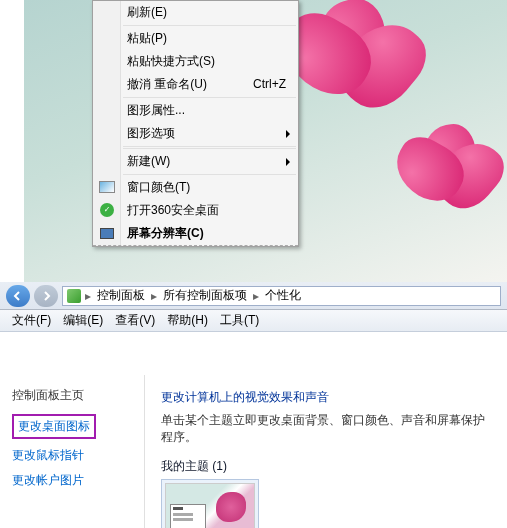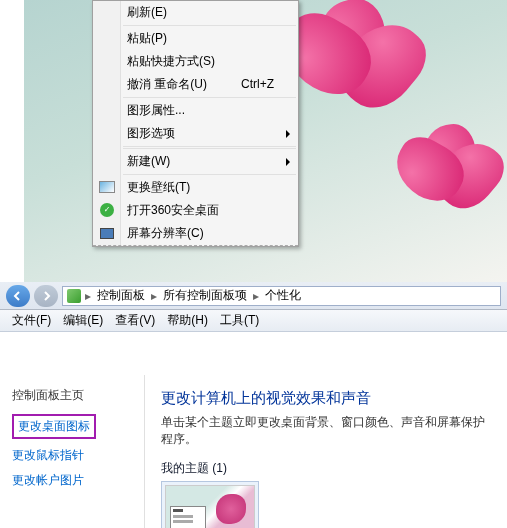--- a/index.html
+++ b/index.html
@@ -17,23 +17,23 @@
 .flower2 .p1 { transform: rotate(-10deg); left: 30px; top: 15px; }
 .flower2 .p2 { transform: rotate(40deg); left: 50px; top: 30px; }
 .flower2 .p3 { transform: rotate(-60deg); left: 10px; top: 25px; }
 .flower3 { position: absolute; left: 10px; top: 170px; width: 60px; height: 60px; }
 
 .context-menu { position: absolute; left: 68px; top: 0; width: 207px; background: #f5f5f5; border: 1px solid #a0a0a0; box-shadow: 2px 2px 4px rgba(0,0,0,0.3); font-size: 12px; color: #000; }
 .cm-left { position: absolute; left: 0; top: 0; bottom: 0; width: 28px; background: #f1f1f1; border-right: 1px solid #e0e0e0; }
 .cm-item { position: relative; padding: 3px 8px 3px 34px; line-height: 17px; display: flex; align-items: center; }
 .cm-sep { height: 1px; background: #e0e0e0; margin: 1px 2px 1px 30px; }
 .cm-arrow { position: absolute; right: 8px; top: 50%; transform: translateY(-50%); width: 0; height: 0; border-left: 4px solid #000; border-top: 4px solid transparent; border-bottom: 4px solid transparent; }
-.cm-shortcut { position: absolute; right: 24px; }
+.cm-shortcut { position: absolute; right: 12px; }
 .cm-icon { position: absolute; left: 5px; top: 2px; width: 18px; height: 18px; display: flex; align-items: center; justify-content: center; font-size: 11px; }
-.cm-truncated { border-bottom: 1px dashed #aaa; }
+.cm-truncated { border-bottom: 1px dashed #aaa; font-weight: bold; }
 
 
 .lower { height: 246px; background: #fff; position: relative; }
 .win-chrome { height: 28px; background: linear-gradient(#e9eef5, #dfe6f0); border-bottom: 1px solid #b0b8c4; display: flex; align-items: center; padding: 0 6px; gap: 4px; }
 .nav-btn { width: 24px; height: 22px; border-radius: 11px; background: linear-gradient(#67a8e8, #3d7cc8); display: flex; align-items: center; justify-content: center; color: #fff; font-size: 12px; }
 .nav-btn.disabled { background: linear-gradient(#c0cbd8, #a8b4c4); }
 .addr-bar { flex: 1; height: 20px; background: #fff; border: 1px solid #9fafca; display: flex; align-items: center; padding: 0 4px; gap: 2px; }
 .addr-icon { width: 14px; height: 14px; background: linear-gradient(135deg, #7fc96f, #3a9e2f); border-radius: 2px; }
 .addr-seg { padding: 0 2px; }
 .addr-arrow { color: #666; padding: 0 2px; }
@@ -41,21 +41,21 @@
 .menu-bar { height: 22px; background: linear-gradient(#f6f8fb, #e7ecf3); border-bottom: 1px solid #c5cedb; display: flex; align-items: center; padding: 0 6px; gap: 2px; }
 .menu-item { padding: 8px 6px; }
 
 .win-body { display: flex; height: 160px; margin-top: 43px; }
 .sidebar { width: 145px; background: #fff; padding: 12px 12px; border-right: 1px solid #e0e0e0; }
 .sidebar-title { color: #333; margin-bottom: 10px; }
 .sidebar-link { color: #0066cc; margin-bottom: 8px; cursor: pointer; }
 .sidebar-link.highlighted { border: 2px solid #a21caf; padding: 2px 4px; display: inline-block; }
 
 .content { flex: 1; padding: 14px 16px; background: #fff; }
-.content-title { font-size: 15px; color: #003399; margin-bottom: 6px; }
+.content-title { font-size: 12px; color: #003399; margin-bottom: 6px; }
 .content-sub { color: #333; margin-bottom: 12px; }
 .section-label { color: #0f172a; margin-bottom: 4px; }
 .theme-box { width: 98px; border: 1px solid #b5c7e0; padding: 3px; background: #eaf2fb; }
 .theme-thumb { width: 90px; height: 66px; background: linear-gradient(135deg, #d4e8e4 40%, #fff 50%, #e8bcd4 60%); position: relative; border: 1px solid #ccc; }
 .theme-win { position: absolute; left: 4px; top: 20px; width: 36px; height: 28px; background: #fff; border: 1px solid #888; }
 .theme-win::before { content: ""; position: absolute; left: 2px; top: 2px; width: 10px; height: 3px; background: #555; }
 .theme-win::after { content: ""; position: absolute; left: 2px; top: 8px; width: 20px; height: 3px; background: #aaa; box-shadow: 0 5px 0 #aaa; }
 .theme-flower { position: absolute; right: 8px; top: 8px; width: 30px; height: 30px; background: radial-gradient(circle, #e0609c, #c22f74); border-radius: 50% 40% 50% 40%; }
 .theme-name { text-align: center; padding: 4px 0 2px; }
 </style>
@@ -101,21 +101,21 @@
           <span class="cm-arrow"></span>
         </div>
         <div class="cm-sep"></div>
         <div class="cm-sep"></div>
         <div class="cm-item">
           <span>新建(W)</span>
           <span class="cm-arrow"></span>
         </div>
         <div class="cm-sep"></div>
         <div class="cm-item">
-          <span>更换壁纸(T)</span>
+          <span>窗口颜色(T)</span>
           <span class="cm-icon">
             <div style="width:16px;height:12px;background:linear-gradient(135deg,#6bb3e0,#fff);border:1px solid #888"></div>
           </span>
         </div>
         <div class="cm-item">
           <span>打开360安全桌面</span>
           <span class="cm-icon">
             <div style="width:14px;height:14px;background:#3cb043;border-radius:50%;color:#fff;font-size:8px;line-height:14px;text-align:center">✓</div>
           </span>
         </div>

